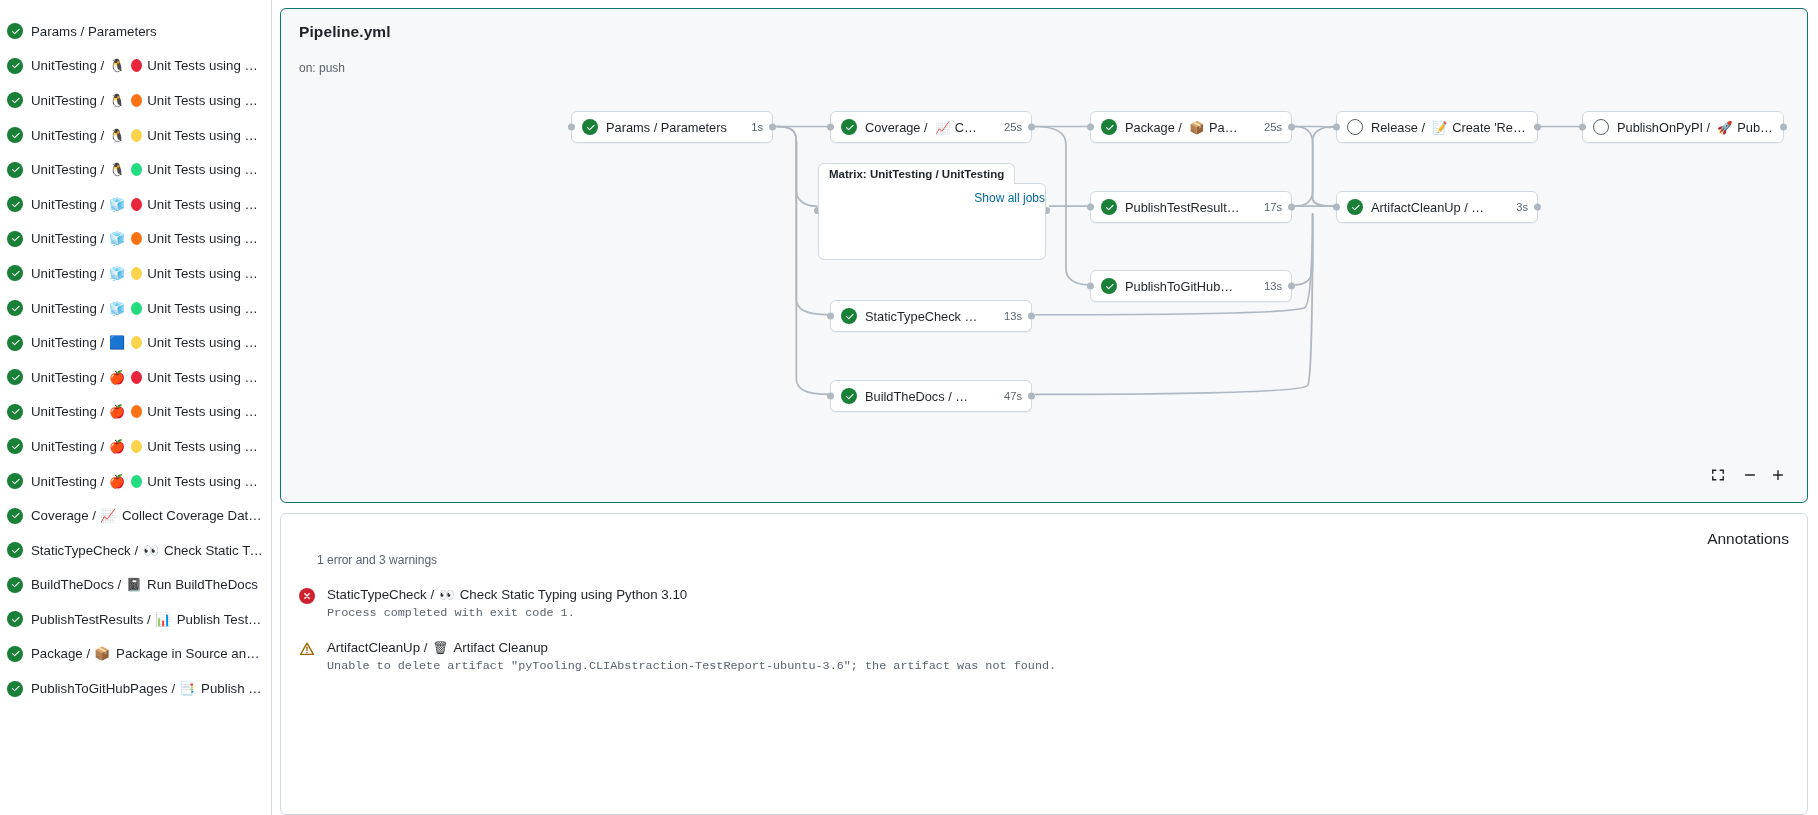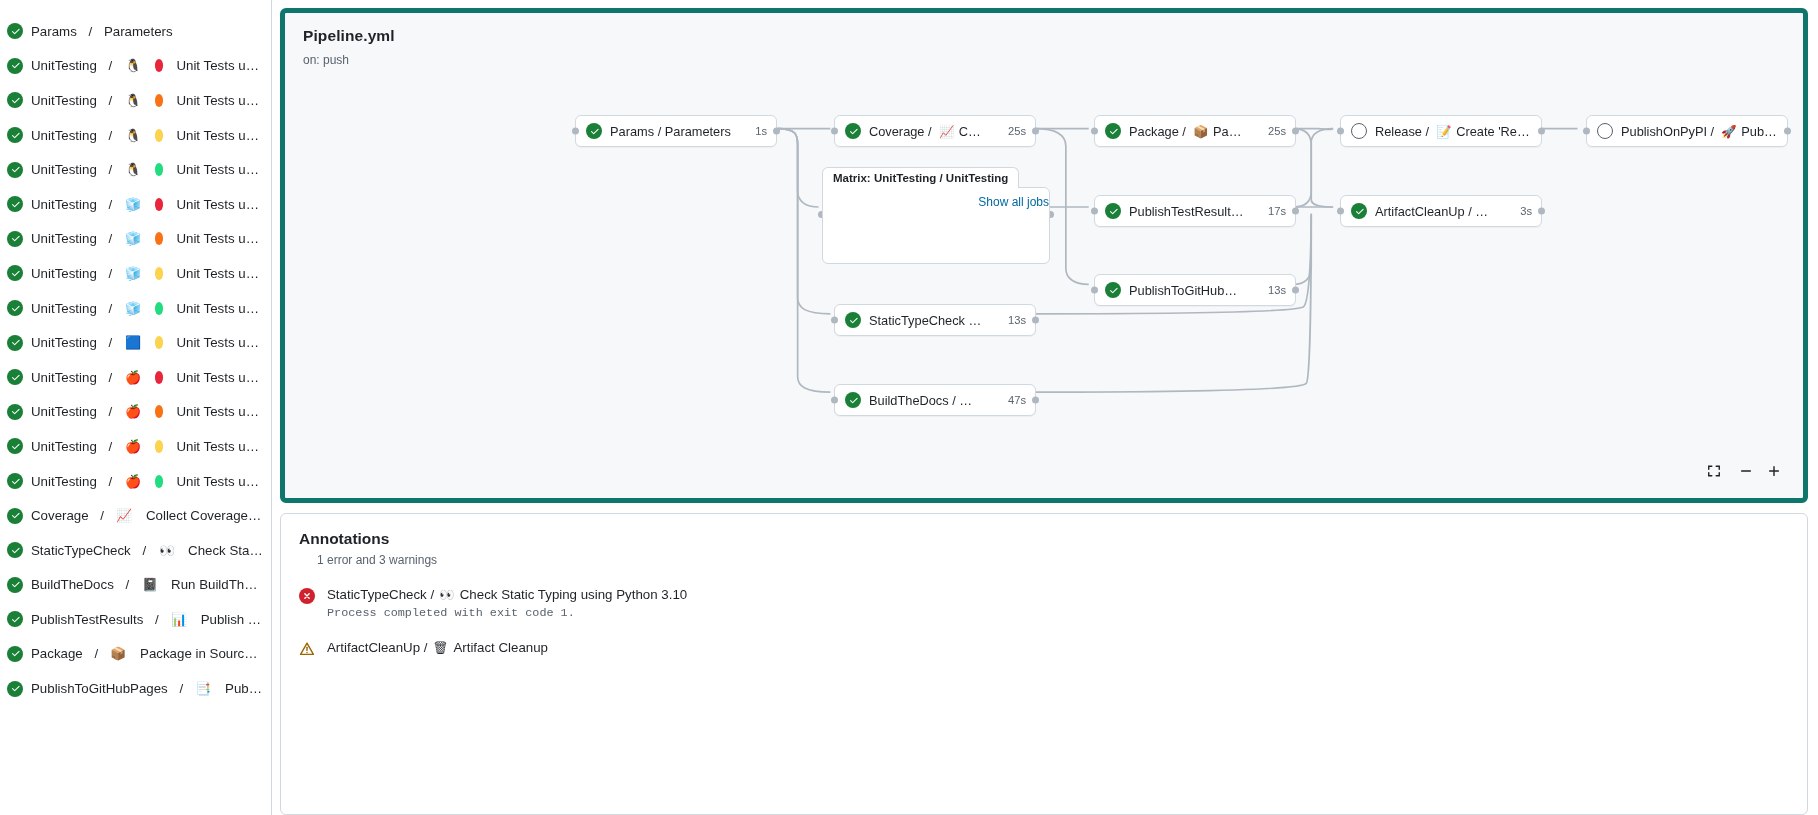--- a/index.html
+++ b/index.html
@@ -25,21 +25,21 @@
     height: 34.6px;
     padding: 0 8px 0 7px;
     font-size: 13.3px;
     color: #1f2328;
     white-space: nowrap;
     cursor: pointer;
   }
   .ji-status { flex: 0 0 auto; display: flex; align-items: center; margin-right: 8px; }
   .ji-text {
     overflow: hidden; text-overflow: ellipsis; white-space: nowrap;
-    display: flex; align-items: center; gap: 8px; min-width: 0;
+    display: flex; align-items: center; gap: 0px; min-width: 0;
   }
   .ji-name { }
   .ji-sep { white-space: pre; }
   .ji-emoji { font-size: 13px; line-height: 1; margin: 0 5px 0 1px; display:inline-block; }
   .ji-label { overflow: hidden; text-overflow: ellipsis; white-space: nowrap; }
   .osdot { display:inline-block; width:13px; height:13px; border-radius:50%; margin:0 5px 0 1px; vertical-align:-2px; }
 
   
   .ico-check { width: 16px; height: 16px; border-radius: 50%; background: #1a7f37;
      display:flex; align-items:center; justify-content:center; }
@@ -50,28 +50,28 @@
   .ico-warn { width: 16px; height: 16px; display:flex; align-items:center; justify-content:center; }
 
   
   #main { flex: 1; height: 815px; padding: 8px 10px 0 8px; display: flex; flex-direction: column; gap: 10px;
           background: #ffffff; overflow:hidden; }
 
   
   #graph-panel {
     position: relative;
     height: 495px;
-    border: 5px solid #0f766e;
+    border: 1px solid #0f766e;
     border-radius: 6px;
     background: #f6f8fa;
     overflow: hidden;
   }
   #graph-header { position: absolute; top: 14px; left: 18px; }
   #wf-title { font-size: 15.5px; font-weight: 600; color: #1f2328; letter-spacing: .1px;}
-  #wf-sub { font-size: 12px; color: #59636e; margin-top: 8px; }
+  #wf-sub { font-size: 12px; color: #59636e; margin-top: 20px; }
 
   #canvas { position: absolute; inset: 0; }
   #edges { position: absolute; inset: 0; width: 100%; height: 100%; pointer-events: none; }
 
   .node {
     position: absolute;
     background: #ffffff;
     border: 1px solid #d1d9e0;
     border-radius: 6px;
     height: 32px;
@@ -122,21 +122,21 @@
   .zc-group { display:flex; align-items:center; gap:6px; }
 
   
   #annotations {
     border: 1px solid #d1d9e0; border-radius: 6px;
     background: #ffffff;
     padding: 16px 18px 0 18px;
     flex: 1;
     overflow: hidden;
   }
-  #ann-title { font-size: 15.5px; font-weight: 700; }
+  #ann-title { font-size: 15.5px; font-weight: 400; text-align: right; }
   #ann-sub { font-size: 12px; color: #59636e; margin-top: 5px; margin-left: 18px; }
   .ann-row { display: flex; margin-top: 20px; }
   .ann-ico { flex: 0 0 auto; margin-right: 12px; padding-top: 1px; }
   .ann-head { font-size: 13.3px; color: #1f2328; display:flex; align-items:center; }
   .ann-head .n-emoji { margin: 0 5px; }
   .ann-body { font-size: 11.8px; color: #59636e; margin-top: 3px;
               font-family: "Liberation Mono", monospace; }
 </style>
 </head>
 <body>
@@ -681,19 +681,19 @@
                   <path d="M8 2.2 14.4 13.4H1.6L8 2.2Z"></path>
                   <path d="M8 6.3v3.1" stroke-linecap="round"></path>
                   <circle cx="8" cy="11.4" r=".75" fill="#9a6700" stroke="none"></circle>
                 </svg>
               </span>
             </span>
             <span><span class="ann-head">
                 <span>ArtifactCleanUp / </span>
                 <span class="n-emoji">🗑</span>
                 <span>Artifact Cleanup</span>
-              </span></span>
+              </span><span class="ann-body">Unable to delete artifact "pyTooling.CLIAbstraction-TestReport-ubuntu-3.6"; the artifact was not found.</span></span>
           </div>
         </div>
     </div>
 
   </div>
 </div>
 
 </body></html>

